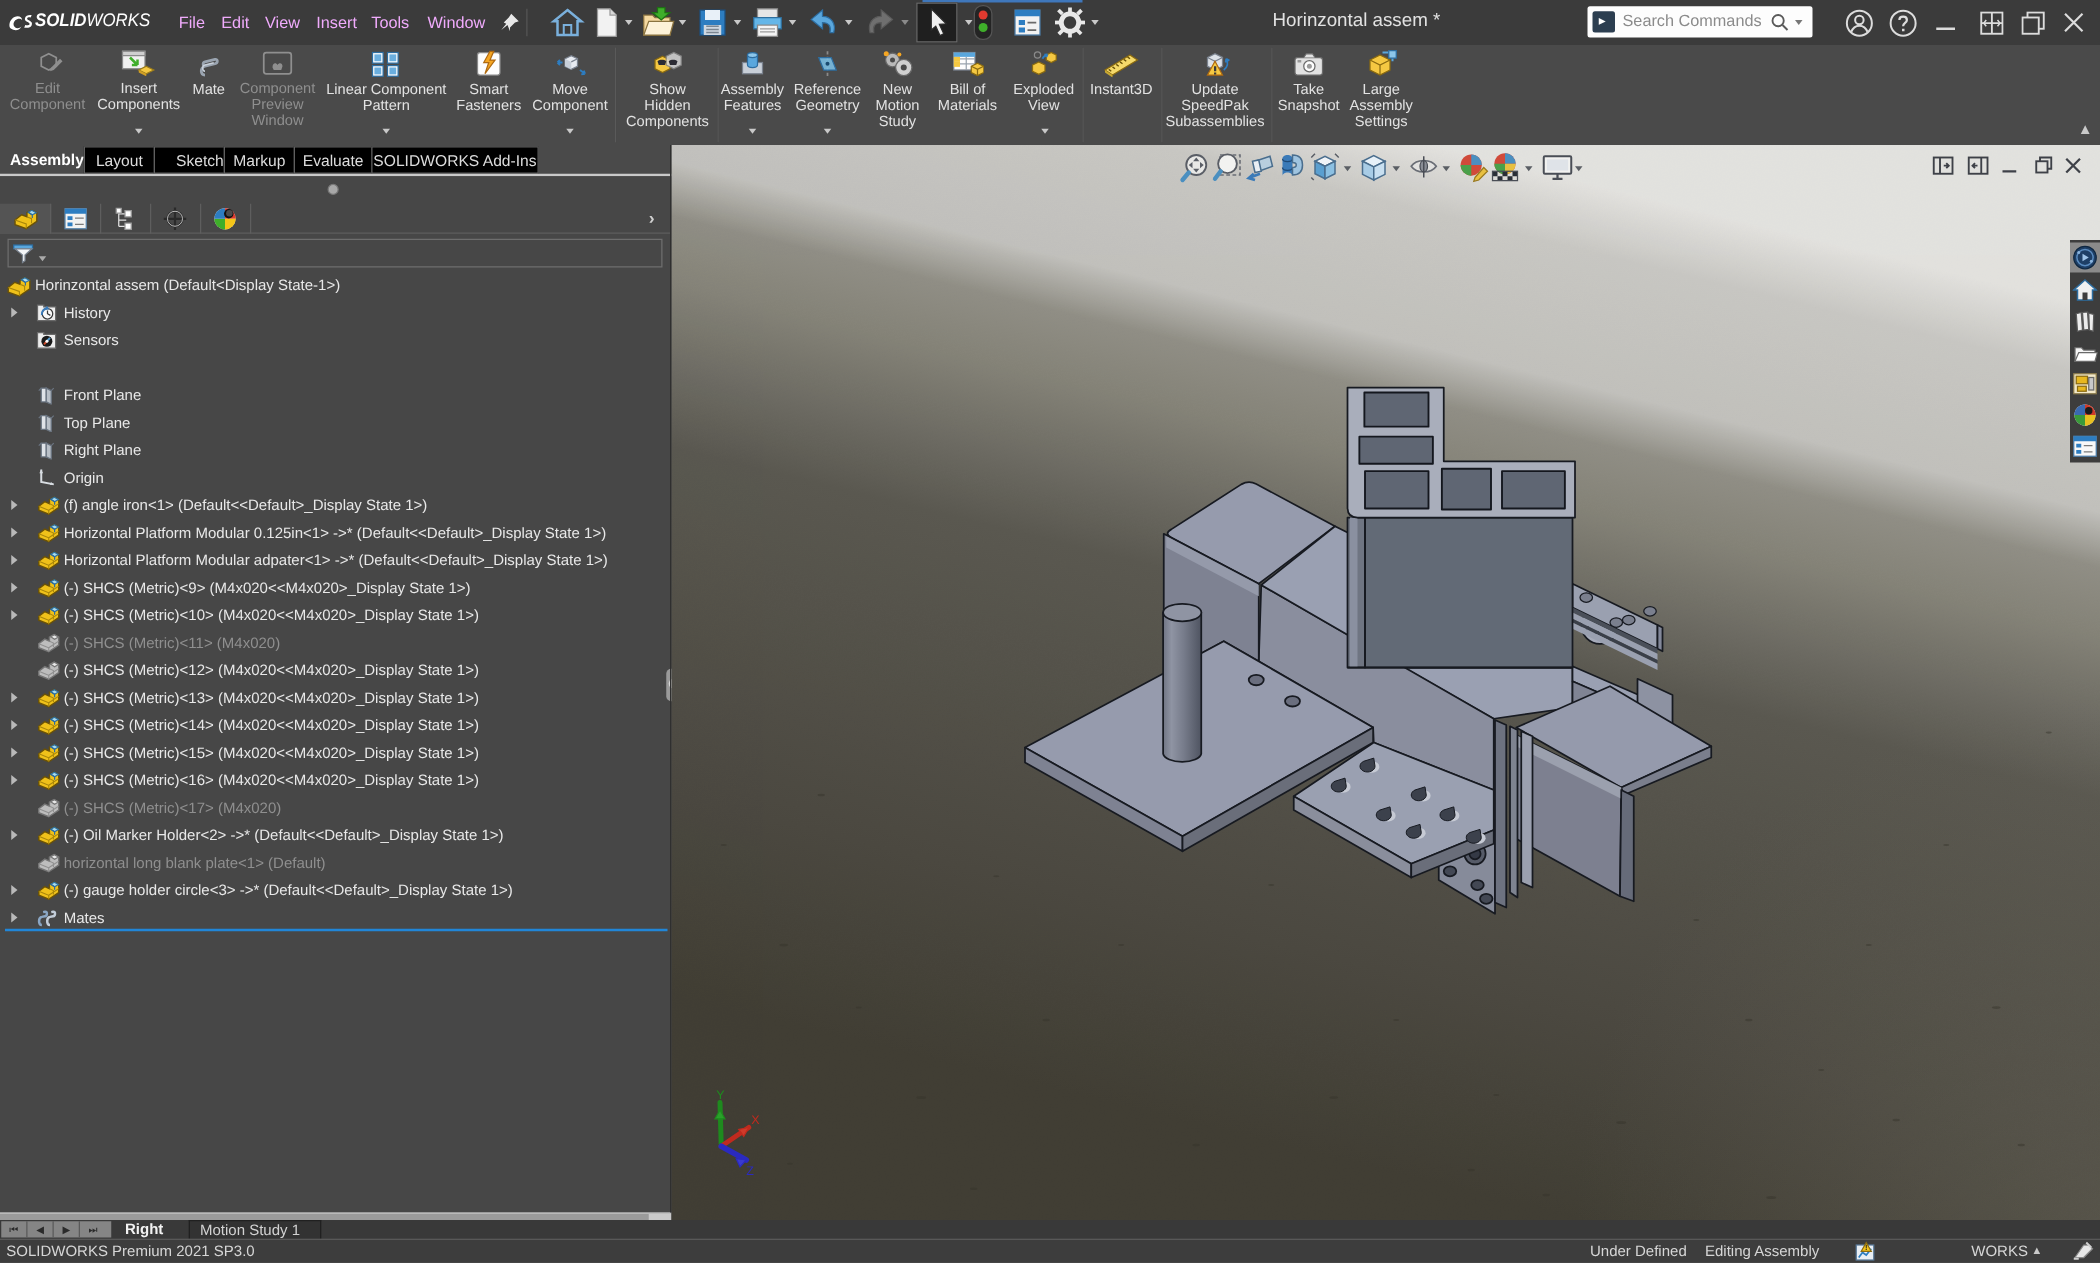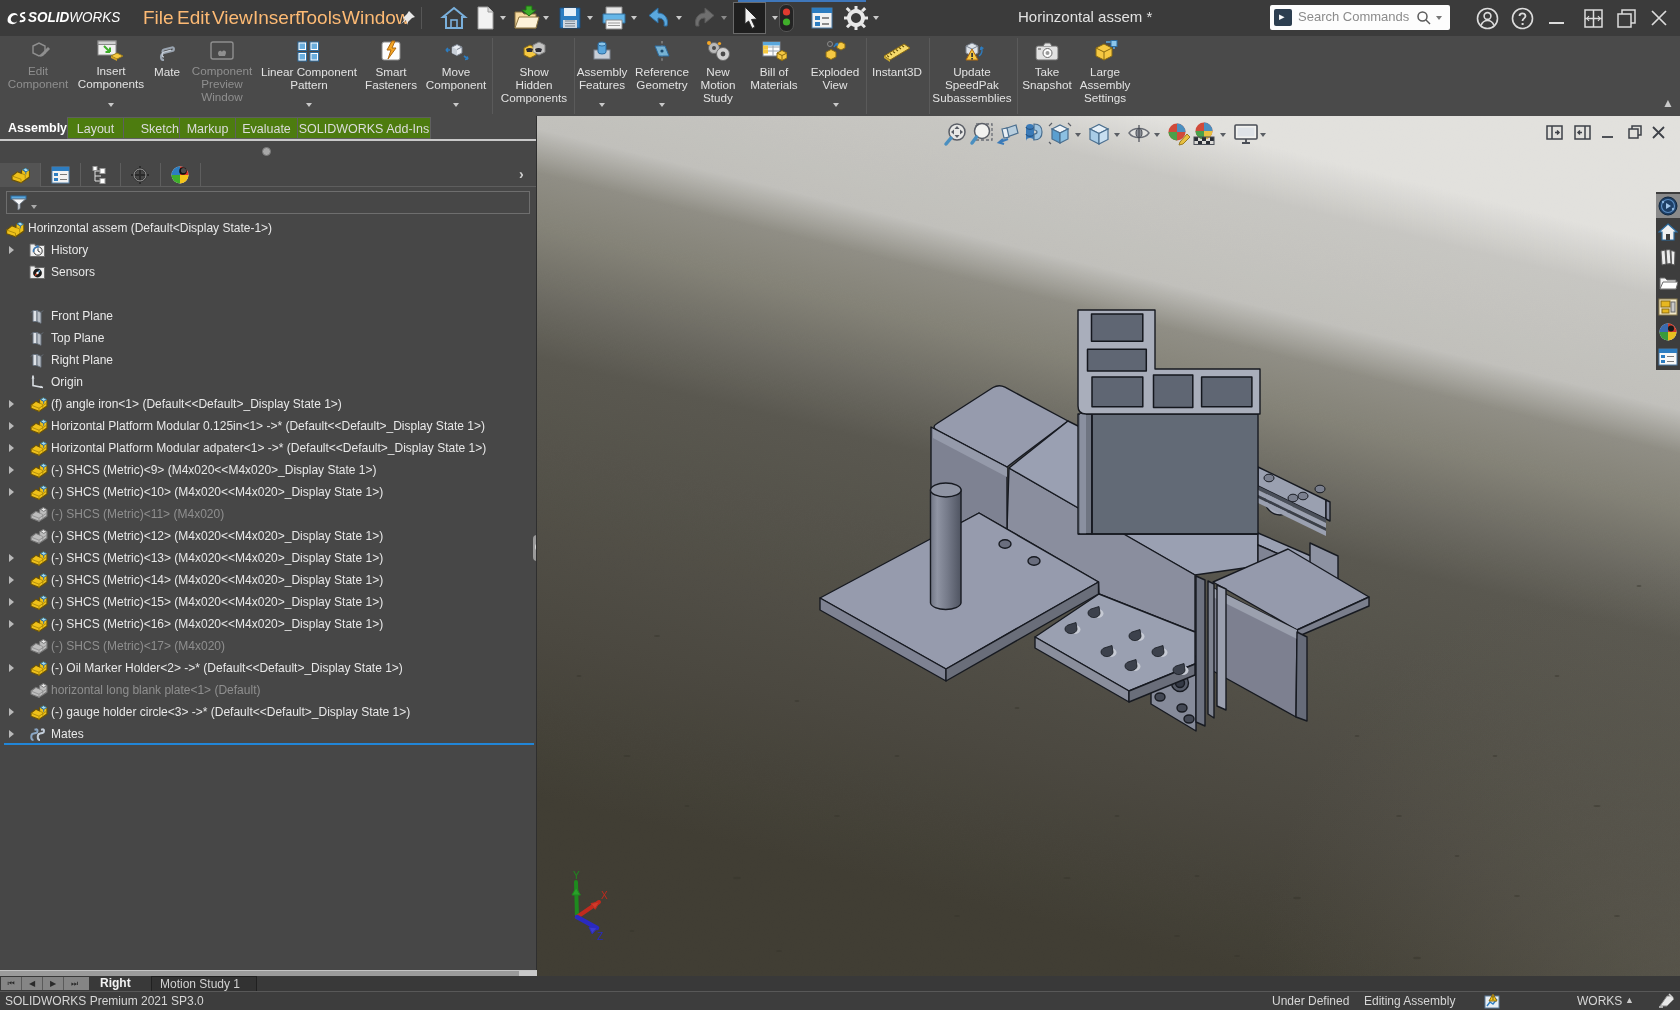--- a/index.html
+++ b/index.html
@@ -1,36 +1,36 @@
 <!DOCTYPE html>
 <html><head>
 <meta charset="utf-8">
 <style>
 * { margin:0; padding:0; box-sizing:border-box; }
 html,body { width:1680px; height:1010px; overflow:hidden; background:#4a4a4a; font-family:"Liberation Sans",sans-serif; }
 #app { position:relative; width:1680px; height:1010px; }
 
 #titlebar { position:absolute; left:0; top:0; width:1680px; height:36px; background:#3b3b3b; }
 #logo { position:absolute; left:10px; top:6px; color:#fff; }
-.menu { position:absolute; top:0; height:36px; line-height:36px; color:#fdba74; font-size:19px; }
+.menu { position:absolute; top:0; height:36px; line-height:36px; color:#f0abfc; font-size:13px; }
 .tbicon { position:absolute; top:4px; }
 #doctitle { position:absolute; left:1018px; top:8px; font-size:15px; color:#e2e2e2;text-align:right; }
 #searchbox { position:absolute; left:1270px; top:5px; width:180px; height:25px; background:#fdfdfd; border-radius:2px; }
 #searchbox .stxt { position:absolute; left:28px; top:4px; font-size:13px; color:#8b8b8b; }
 
 #ribbon { position:absolute; left:0; top:36px; width:1680px; height:80px; background:#4a4a4a; }
 .rbtn { position:absolute; top:2px; text-align:center; }
 .rbtn .ric { display:block; margin:2px auto 0 auto; }
 .rbtn .rlb { display:block; font-size:11.7px; line-height:13px; color:#e2e2e2; margin-top:3px; white-space:pre-line; }
 .rbtn.dis .rlb { color:#8f8f8f; }
 .rarw { position:absolute; width:0; height:0; border-left:3.5px solid transparent; border-right:3.5px solid transparent; border-top:4px solid #c9c9c9; }
 .rsep { position:absolute; top:2px; width:1px; height:76px; background:#3a3a3a; border-right:1px solid #5a5a5a; }
 
 #tabrow { position:absolute; left:0; top:116px; width:537px; height:25px; background:#4a4a4a; }
-.ctab { position:absolute; top:1px; height:22px; line-height:22px; text-align:center; font-size:12.5px; color:#dcdcdc; border:1px solid #5f5f5f; background:#4d7c0f; }
+.ctab { position:absolute; top:1px; height:22px; line-height:22px; text-align:center; font-size:12.5px; color:#dcdcdc; border:1px solid #5f5f5f; background:#000000; }
 #tabline { position:absolute; left:0; top:139px; width:537px; height:2px; background:#c9c9c9; }
 
 #panel { position:absolute; left:0; top:141px; width:537px; height:829px; background:#474747; overflow:hidden; }
 #griprow { position:absolute; left:0; top:0; width:537px; height:22px; }
 #paneltabs { position:absolute; left:0; top:22px; width:537px; height:24px; border-bottom:1px solid #5e5e5e; }
 .ptab { position:absolute; top:0; height:24px; border-right:1px solid #5e5e5e; }
 #filterrow { position:absolute; left:6px; top:50px; width:524px; height:23px; border:1px solid #6e6e6e; }
 #tree { position:absolute; left:0; top:77px; width:537px; height:540px; font-size:12px; color:#e8e8e8; }
 .trow { position:absolute; left:0; height:22px; width:537px; white-space:nowrap; }
 .trow .txt { position:absolute; left:51px; top:3px; }

